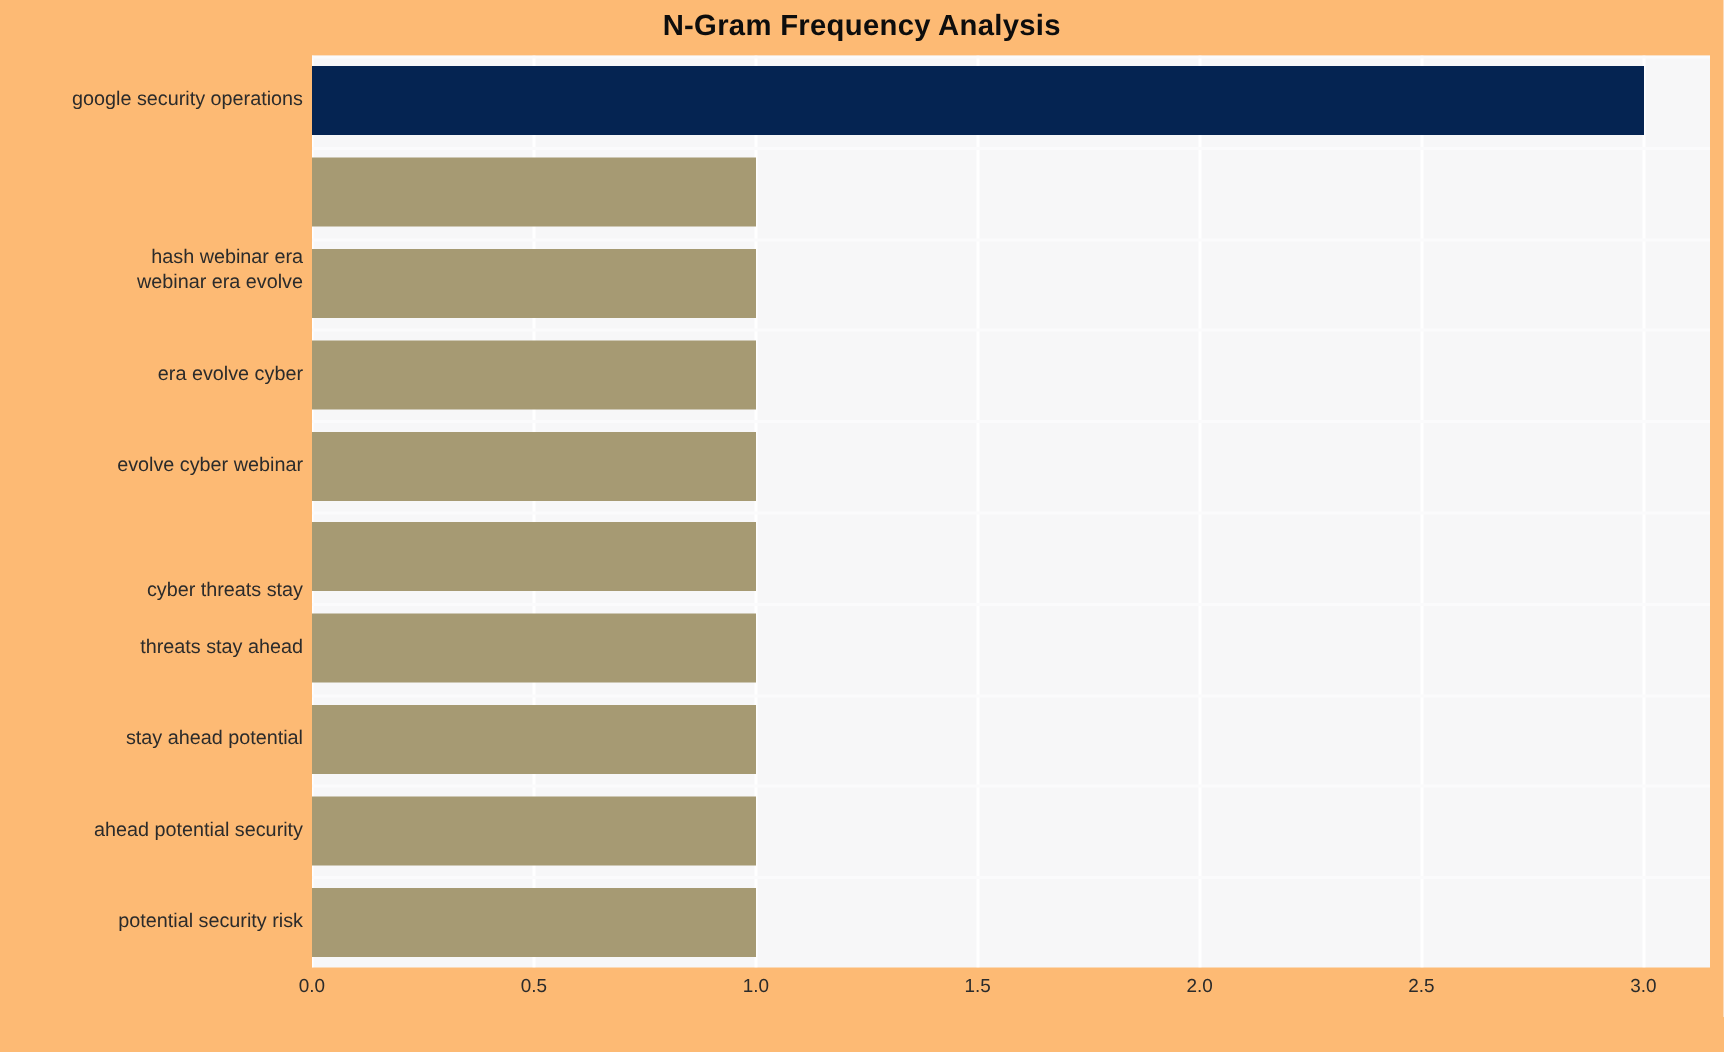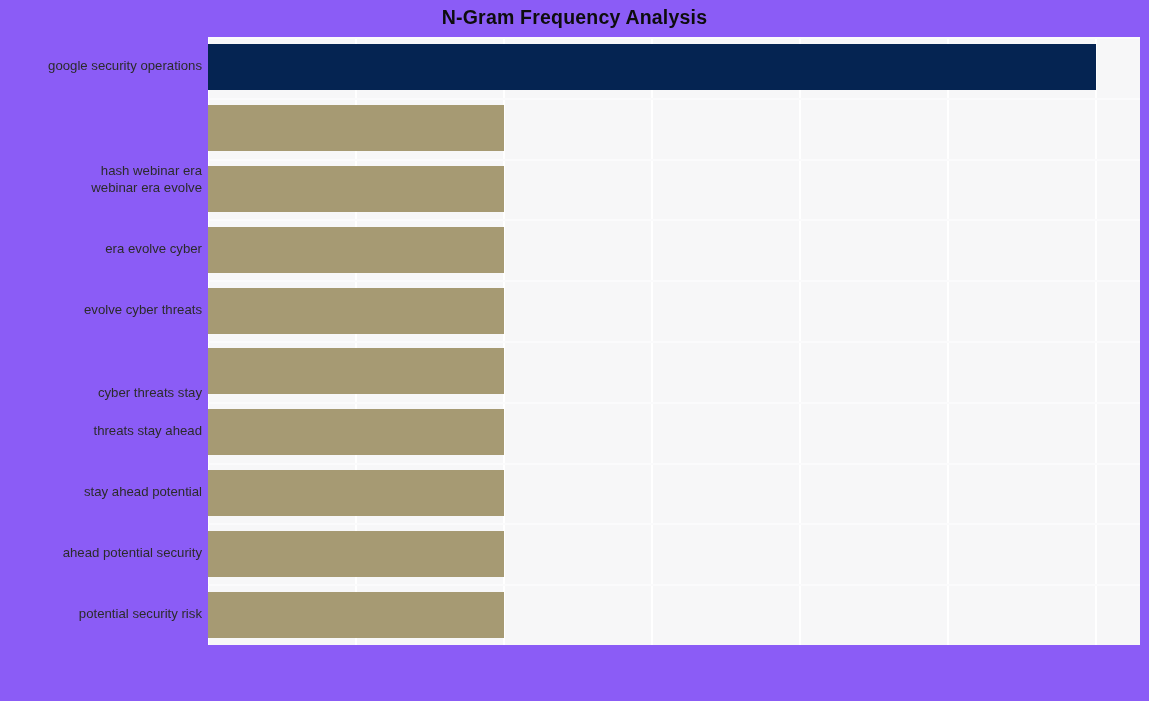--- a/index.html
+++ b/index.html
@@ -14,21 +14,21 @@
     position: relative;
     overflow: hidden;
   }
 
   #figure {
     position: absolute;
     left: 0;
     top: 0;
     width: 1149px;
     height: 701px;
-    background: #8b5cf6;
+    background: #fdba74;
   }
 
   
   #chart-title {
     position: absolute;
     left: 0;
     top: 6px;
     width: 1149px;
     text-align: center;
     font-size: 19.5px;
@@ -156,23 +156,32 @@
         <div class="bar" title="ahead potential security: 1" style="width: 295.873px; top: 494px; background: rgb(166, 154, 115);"></div>
         <div class="bar" title="potential security risk: 1" style="width: 295.873px; top: 555px; background: rgb(166, 154, 115);"></div>
       </div>
   </div>
 
   <div id="ytick-layer">
       <div class="ytick" style="top: 58.4px;">google security operations</div>
       <div class="ytick" style="top: 119.2px; margin-top: 44px;">hash webinar era</div>
       <div class="ytick" style="top: 180px;">webinar era evolve</div>
       <div class="ytick" style="top: 240.8px;">era evolve cyber</div>
-      <div class="ytick" style="top: 301.6px;">evolve cyber threats</div>
+      <div class="ytick" style="top: 301.6px;">evolve cyber webinar</div>
       <div class="ytick" style="top: 357px; margin-top: 28px;">cyber threats stay</div>
       <div class="ytick" style="top: 423.2px;">threats stay ahead</div>
       <div class="ytick" style="top: 484px;">stay ahead potential</div>
       <div class="ytick" style="top: 544.8px;">ahead potential security</div>
       <div class="ytick" style="top: 605.6px;">potential security risk</div>
     </div>
 
+  <div id="xtick-layer">
+      <div class="xtick" style="left: 0px;">0.0</div>
+      <div class="xtick" style="left: 147.937px;">0.5</div>
+      <div class="xtick" style="left: 295.873px;">1.0</div>
+      <div class="xtick" style="left: 443.81px;">1.5</div>
+      <div class="xtick" style="left: 591.746px;">2.0</div>
+      <div class="xtick" style="left: 739.683px;">2.5</div>
+      <div class="xtick" style="left: 887.619px;">3.0</div>
+    </div>
 
 
 </div>
 
 </body></html>

